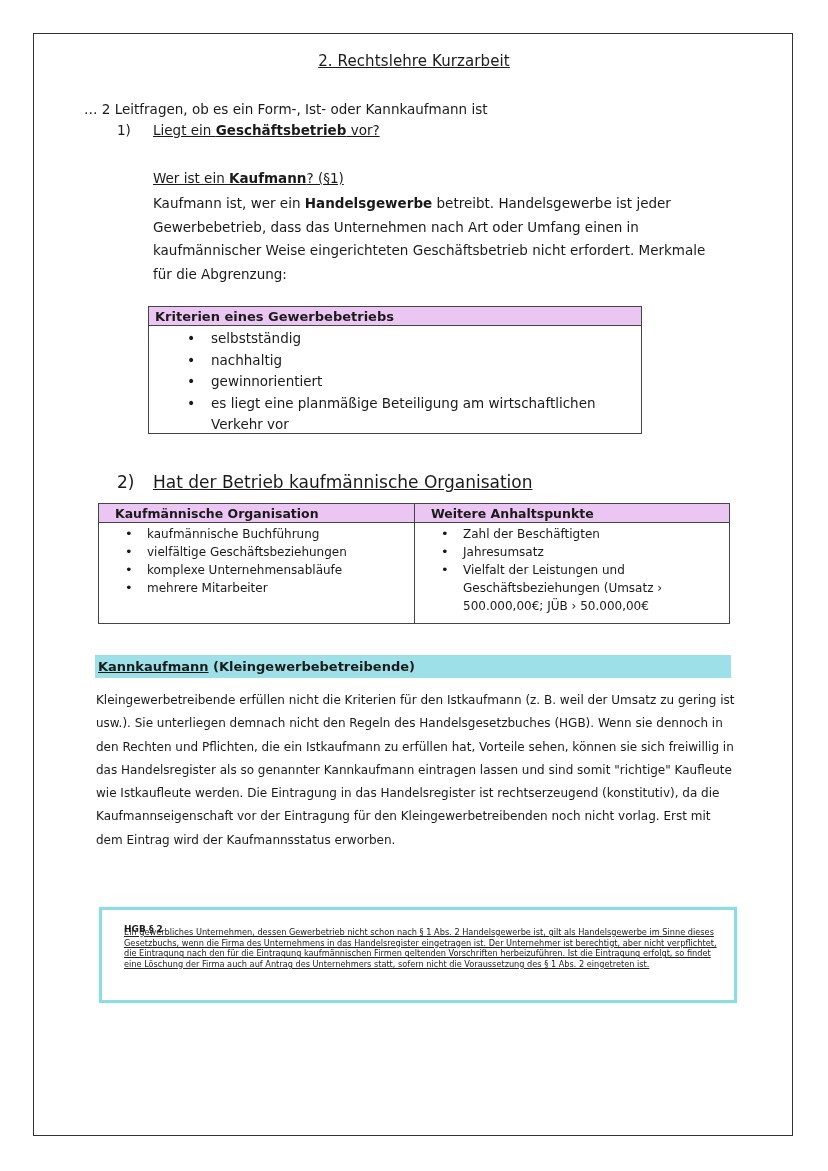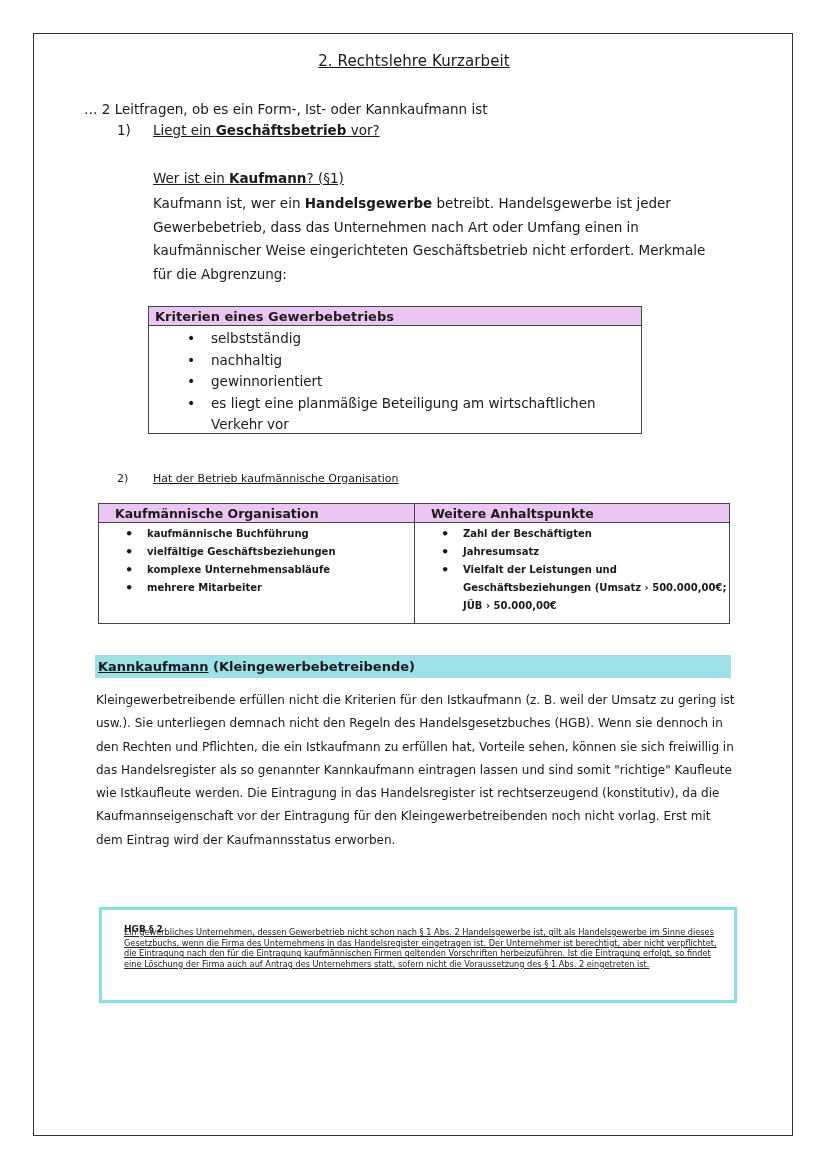--- a/index.html
+++ b/index.html
@@ -19,31 +19,31 @@
     b { font-weight: bold; }
 
     .table1 { left: 148px; top: 306px; width: 494px; height: 128px; border: 1.5px solid #444;
               box-sizing: border-box; }
     .thead { background: #ecc6f2; border-bottom: 1.5px solid #444; font-weight: bold;
              font-size: 13px; padding: 2px 6px; height: 19px; box-sizing: border-box; line-height: 16px; }
     .table1 ul { margin: 2px 0 0 0; padding-left: 44px; font-size: 13.5px; line-height: 21.5px; }
     .table1 li { list-style: none; position: relative; padding-left: 18px; }
     .table1 li::before { content: "•"; position: absolute; left: -6px; font-size: 14px; }
 
-    .q2 { left: 117px; top: 472px; font-size: 11px; }
+    .q2 { left: 117px; top: 472px; font-size: 17px; }
     .q2 .num { display: inline-block; width: 36px; }
     .q2 .txt { text-decoration: underline; }
 
     .table2 { left: 98px; top: 503px; width: 632px; height: 121px; border: 1.5px solid #444;
               box-sizing: border-box; display: flex; }
     .table2 .col { height: 100%; box-sizing: border-box; }
     .table2 .col1 { width: 316px; border-right: 1.5px solid #444; }
     .table2 .col2 { flex: 1; }
     .table2 .thead { font-size: 12.5px; padding: 2px 16px; }
-    .table2 ul { margin: 2px 0 0 0; padding-left: 30px; font-size: 10px; line-height: 18px; font-weight: bold; }
+    .table2 ul { margin: 2px 0 0 0; padding-left: 30px; font-size: 12px; line-height: 18px; }
     .table2 li { list-style: none; position: relative; padding-left: 18px; }
     .table2 li::before { content: "•"; position: absolute; left: -4px; font-size: 13px; }
 
     .kann-bar { left: 95px; top: 655px; width: 636px; height: 23px; background: #9ee0e8;
                 font-size: 13px; font-weight: bold; line-height: 23px; padding-left: 3px; box-sizing: border-box; }
     .kann-bar .u { text-decoration: underline; }
     .kann-para { left: 96px; top: 689px; width: 640px; font-size: 12px; line-height: 23.3px; }
 
     .hgb-box { left: 99px; top: 907px; width: 638px; height: 96px; border: 3px solid #8fdbe3;
                box-sizing: border-box; background: #fff; box-shadow: 0 0 2px #c8eef2; }

